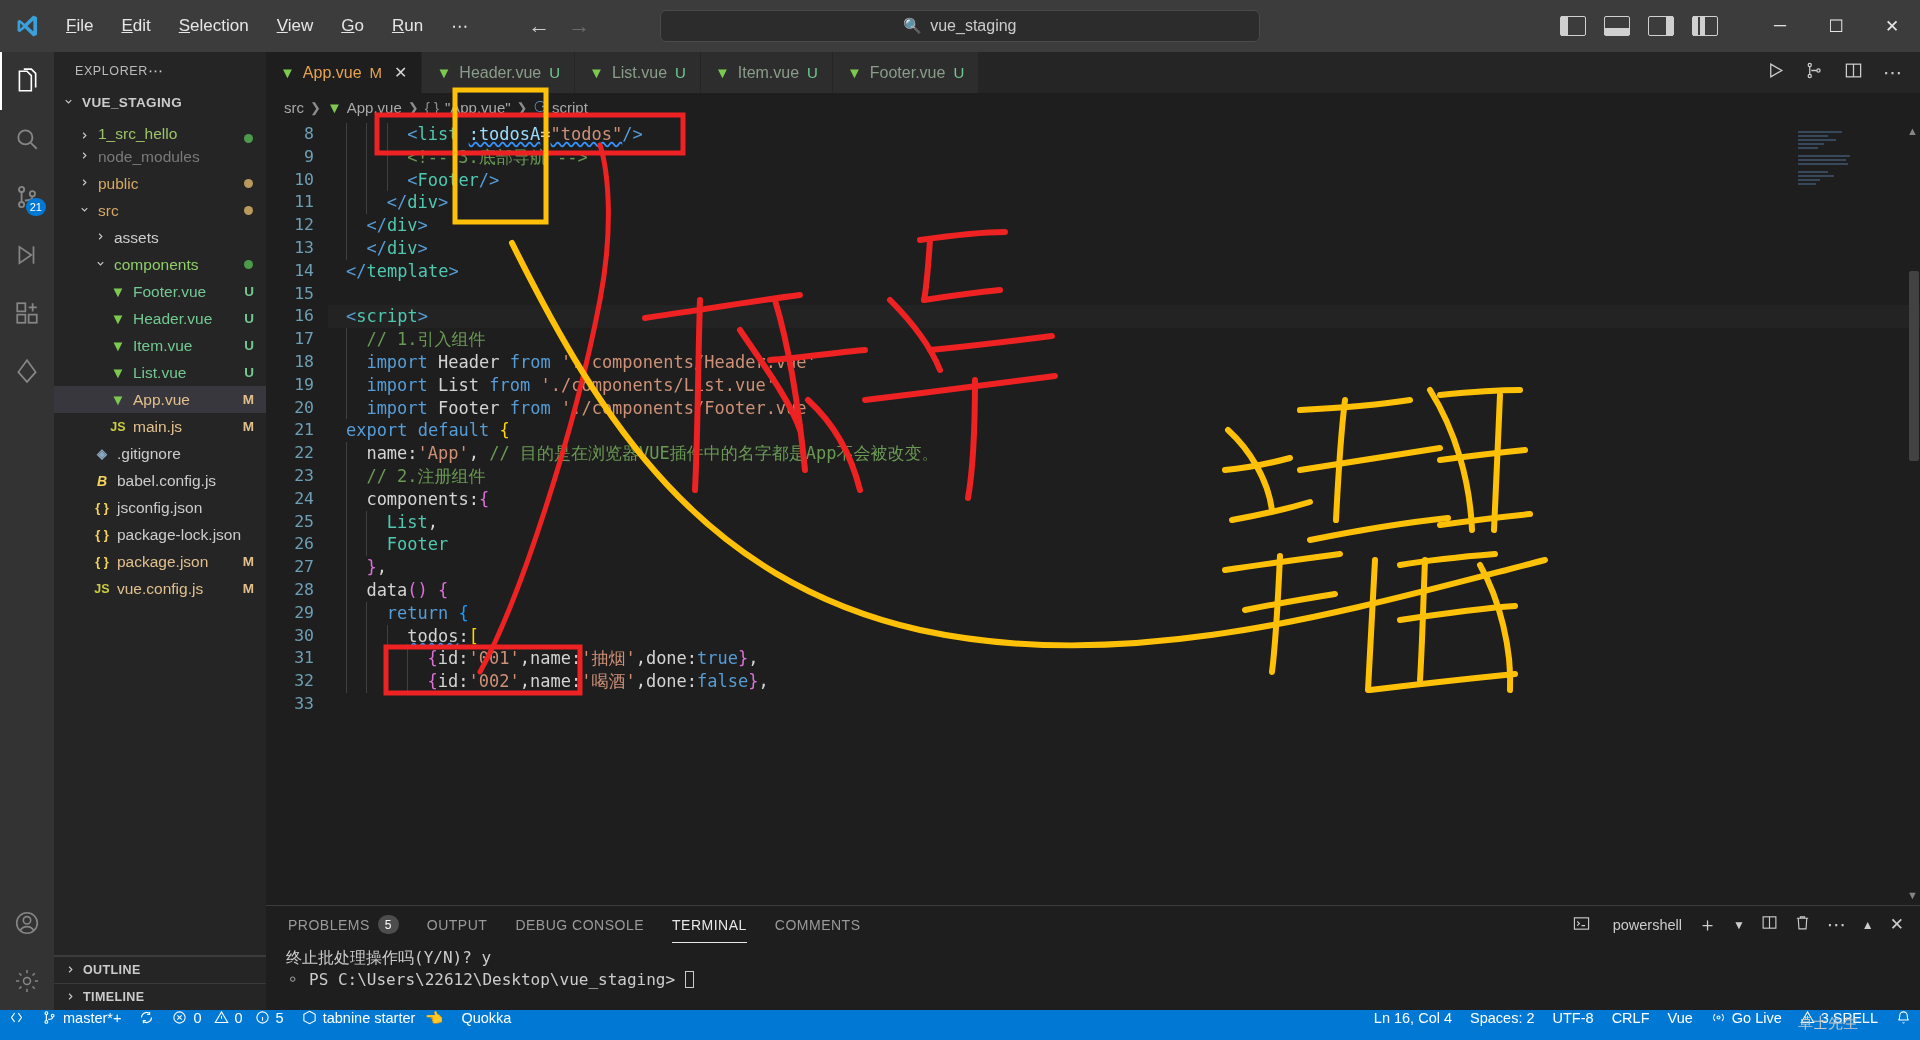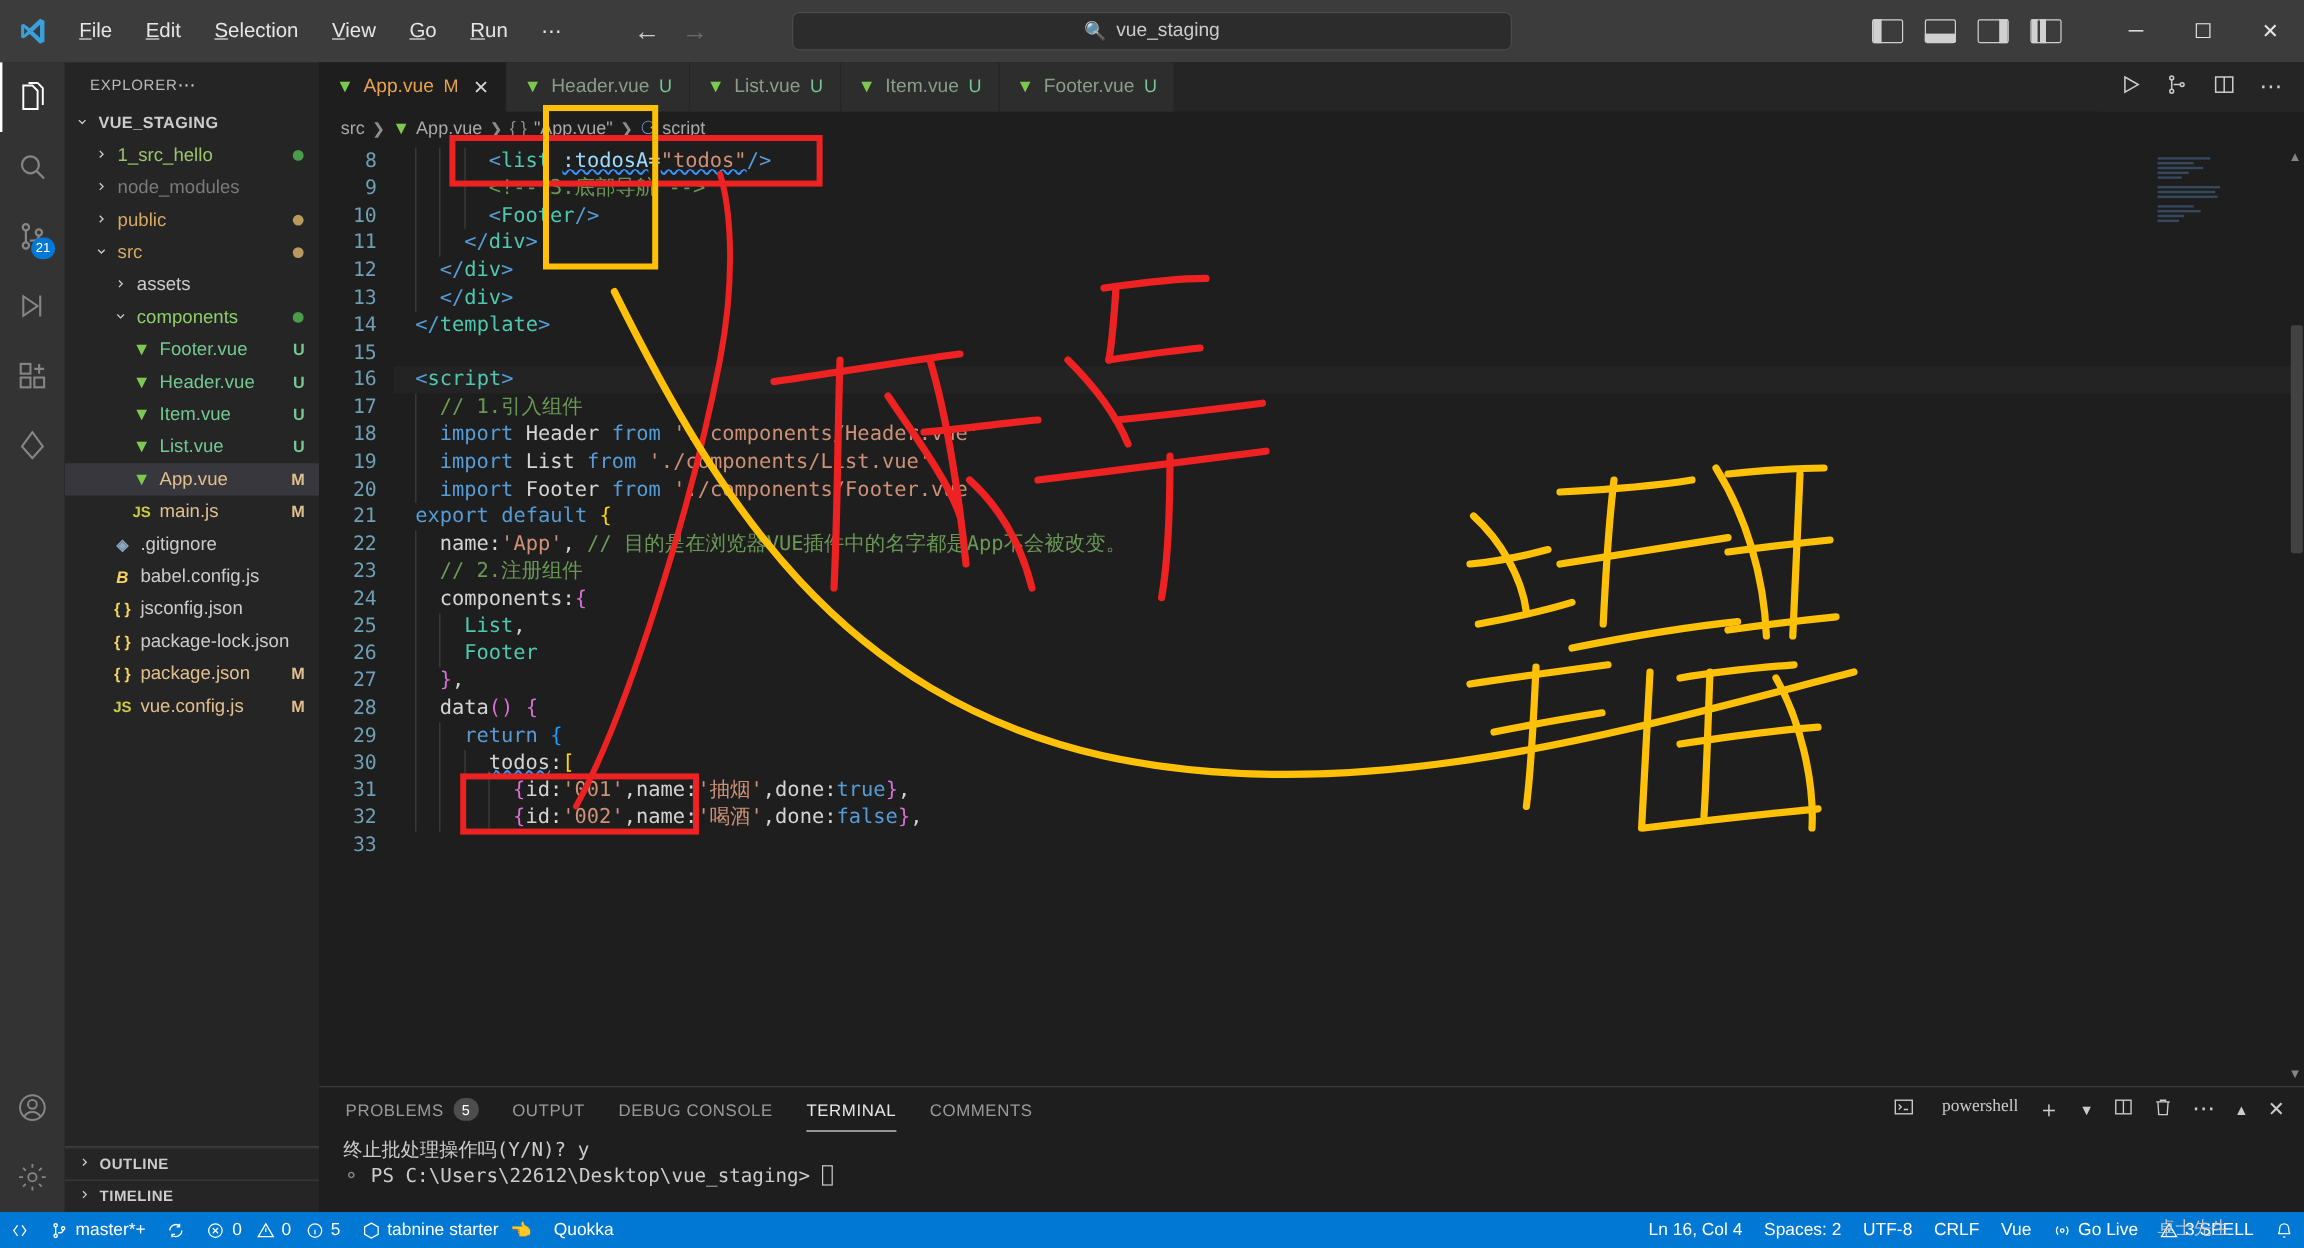--- a/index.html
+++ b/index.html
@@ -176,37 +176,37 @@
           align-items: center; gap: 8px; position: relative; }
   .ptab.active { color: #e7e7e7; }
   .ptab.active::after {
     content: ""; position: absolute; left: 0; right: 0; bottom: 0; height: 1px; background: #e7e7e7;
   }
   .pcount {
     background: #4d4d4d; color: #fff; border-radius: 11px; min-width: 21px; height: 19px;
     font-size: 12px; display: inline-flex; align-items: center; justify-content: center; padding: 0 6px;
   }
   .panel-actions { margin-left: auto; display: flex; align-items: center; gap: 16px; padding-right: 16px; color: #cccccc; }
-  .shell-chip { display: flex; gap: 23px; font-size: 14.5px; font-family: Liberation Serif, serif; }
+  .shell-chip { display: flex; align-items: center; gap: 23px; font-size: 14.5px; }
   .panel-body {
     flex: 1 1 auto; padding: 4px 0 0 20px; font-family: "DejaVu Sans Mono", monospace;
     font-size: 16px; color: #cccccc; line-height: 22px;
   }
   .term-line { white-space: pre; }
   .term-bullet { color: #8a8a8a; }
   .cursor-box { display:inline-block; width:9px; height:17px; border:1px solid #cccccc; vertical-align:-3px;}
 
   
   .statusbar {
     height: 30px; flex: 0 0 30px; background: #0078d4; display: flex; align-items: center;
     color: #ffffff; font-size: 14.5px;
   }
   .sb-left { display: flex; align-items: center; }
   .sb-right { margin-left: auto; display: flex; align-items: center; }
-  .sbi { display: flex; align-items: center; gap: 6px; padding: 0 9px; height: 30px; white-space: nowrap; }
+  .sbi { display: flex; gap: 6px; padding: 0 9px; height: 30px; white-space: nowrap; }
   .sbi svg { width: 15px; height: 15px; }
 
   
   .overlay { position: absolute; left: 0; top: 0; width: 1920px; height: 1040px; pointer-events: none; }
 </style>
 </head>
 <body>
 
 <div class="app">
 
@@ -326,21 +326,21 @@
       <div class="tree">
         <div class="row" style="padding-left:6px;">
           <span class="chev">
             <svg viewBox="0 0 16 16" fill="none" stroke="#ccc" stroke-width="1.6">
                 <path d="M4 6l4 4 4-4"></path>
               </svg>
           </span>
           <span class="lbl" style="font-weight:bold;font-size:13.5px;letter-spacing:.4px;">VUE_STAGING</span>
         </div>
         <div id="tree-items">
-            <div class="row" style="padding-left: 22px;">
+            <div class="row" style="padding-left: 22px; align-items: flex-end;">
               <span class="chev"><svg viewBox="0 0 16 16" fill="none" stroke="#ccc" stroke-width="1.6">
                   <path d="M6 4l4 4-4 4"></path>
                 </svg></span>
               <span class="lbl" style="color:#9cc46a;">1_src_hello</span>
               <span class="dot" style="background:#4a9c4a;"></span>
             </div>
             <div class="row" style="padding-left: 22px;">
               <span class="chev"><svg viewBox="0 0 16 16" fill="none" stroke="#ccc" stroke-width="1.6">
                   <path d="M6 4l4 4-4 4"></path>
                 </svg></span>

